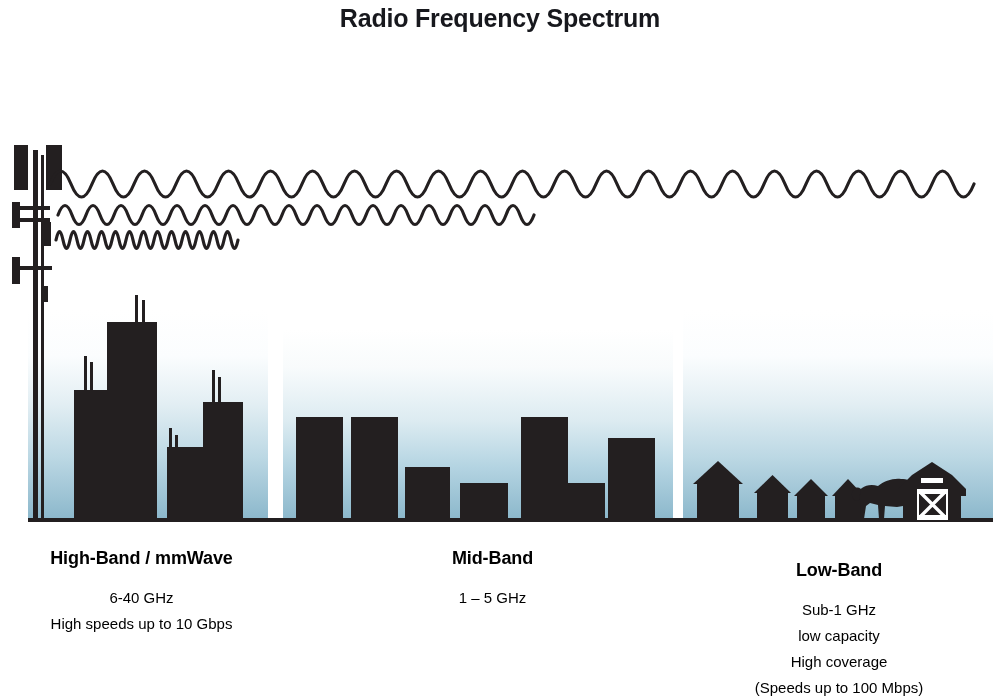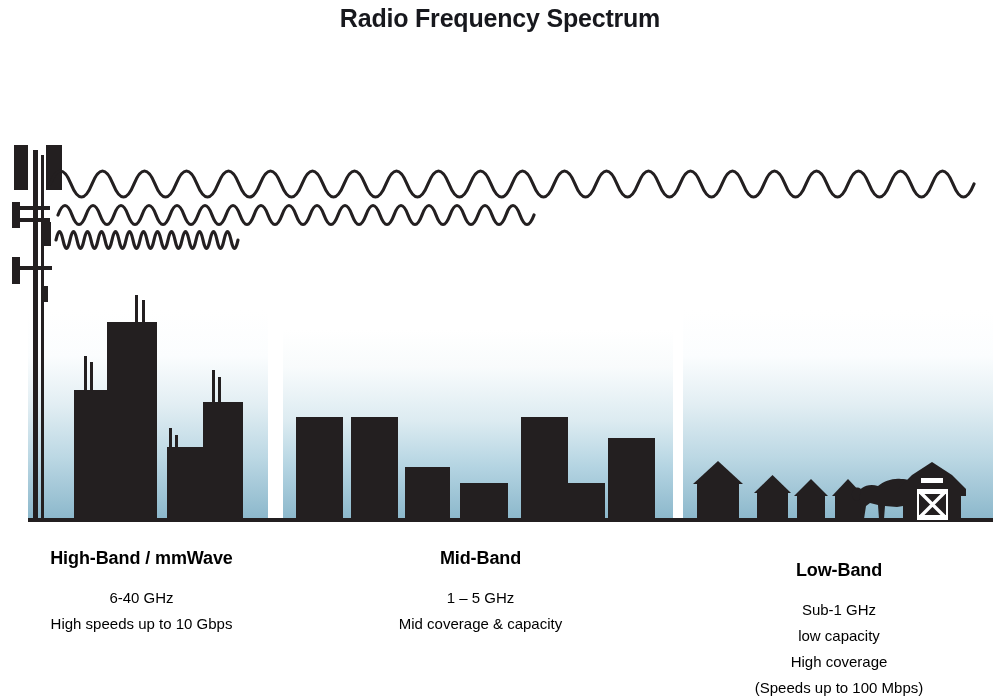--- a/index.html
+++ b/index.html
@@ -46,21 +46,21 @@
     white-space: nowrap;
   }
   .band-lines {
     font-size: 15px;
     line-height: 26px;
     font-weight: normal;
     white-space: nowrap;
   }
   .band-lines div { white-space: nowrap; }
   #cap-high { left: 0px;   top: 548px; width: 283px; }
-  #cap-mid  { left: 283px; top: 548px; width: 395px; }
+  #cap-mid  { left: 295px; top: 548px; width: 395px; }
   #cap-low  { left: 678px; top: 548px; width: 322px; margin-top: 12px; }
 </style>
 </head>
 <body>
 
 <div id="page-title">Radio Frequency Spectrum</div>
 
 <svg id="scene" viewBox="0 0 1000 700" width="1000" height="700" xmlns="http://www.w3.org/2000/svg">
 
   <defs>
@@ -227,21 +227,20 @@
   <div class="band-lines">
     <div>6-40 GHz</div>
     <div>High speeds up to 10 Gbps</div>
   </div>
 </div>
 
 <div class="band-caption" id="cap-mid">
   <div class="band-title">Mid-Band</div>
   <div class="band-lines">
     <div>1 – 5 GHz</div>
-    <div>Mid coverage &amp; capacity</div>
   </div>
 </div>
 
 <div class="band-caption" id="cap-low">
   <div class="band-title">Low-Band</div>
   <div class="band-lines">
     <div>Sub-1 GHz</div>
     <div>low capacity</div>
     <div>High coverage</div>
     <div>(Speeds up to 100 Mbps)</div>

